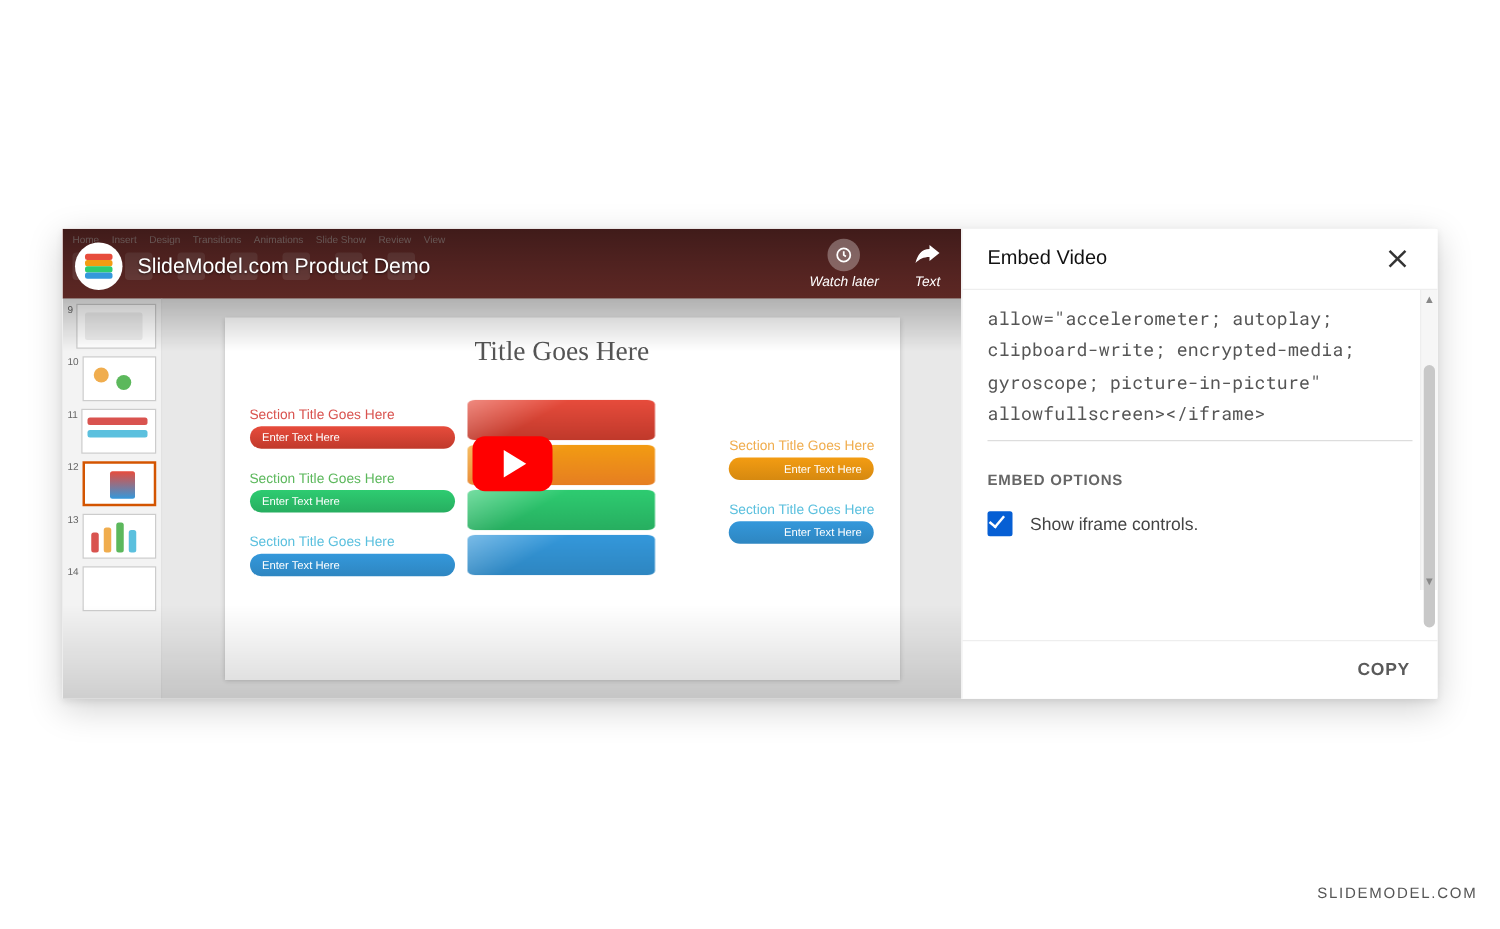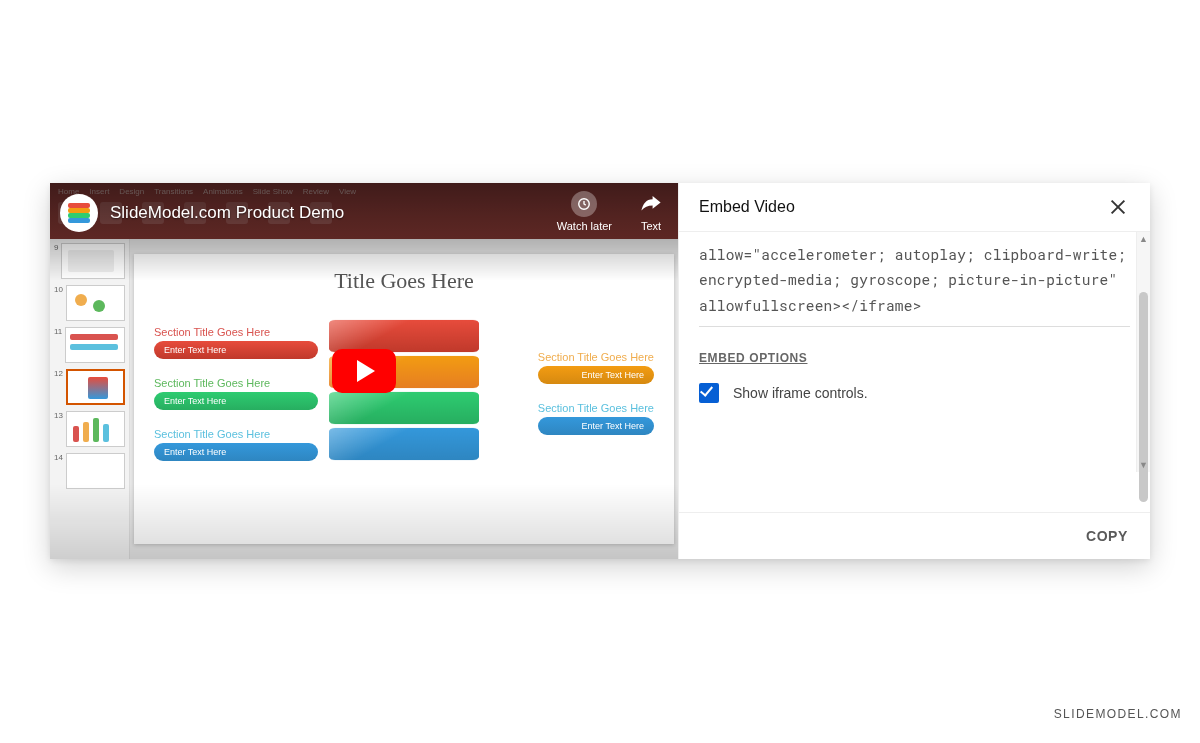--- a/index.html
+++ b/index.html
@@ -16,21 +16,21 @@
     top: 183px;
     width: 1100px;
     height: 376px;
     background: #fff;
     box-shadow: 0 8px 28px rgba(0,0,0,0.18), 0 2px 6px rgba(0,0,0,0.08);
     display: flex;
     border-radius: 2px;
   }
   
   .video-pane {
-    width: 628px;
+    width: 719px;
     height: 100%;
     position: relative;
     background: #e6e6e6;
     overflow: hidden;
   }
   .ppt-ribbon {
     height: 56px;
     background: linear-gradient(#8e3d3a, #7a342f);
     position: relative;
   }
@@ -64,21 +64,21 @@
   .channel-avatar .layer{position:absolute;left:0;right:0;height:5px;border-radius:2px}
   .channel-avatar .l1{top:0;background:#e74c3c}
   .channel-avatar .l2{top:5px;background:#f39c12}
   .channel-avatar .l3{top:10px;background:#2ecc71}
   .channel-avatar .l4{top:15px;background:#3498db}
   .vid-title { font-size:17px; font-weight:400; text-shadow:0 1px 2px rgba(0,0,0,.6) }
   .vid-actions {
     position:absolute; top:8px; right:14px; display:flex; gap:26px; color:#fff;
     align-items:center; font-size:11px;
   }
-  .vid-actions .act { display:flex; flex-direction:column; align-items:center; gap:3px; }
+  .vid-actions .act { display:flex; flex-direction:column; align-items:center; gap:3px;font-style:italic; }
   .vid-actions .iconcircle{width:26px;height:26px;border-radius:50%;background:rgba(255,255,255,.3);display:flex;align-items:center;justify-content:center}
   .ppt-body {
     position:absolute; top:56px; left:0; right:0; bottom:0; display:flex; background:#efefef;
   }
   .thumb-rail {
     width:80px; background:#f3f3f3; padding:4px 4px; display:flex; flex-direction:column; gap:6px;
     border-right:1px solid #ddd; overflow:hidden;
   }
   .thumb-rail .th {
     display:flex; gap:3px; align-items:flex-start; font-size:8px; color:#666;
@@ -158,21 +158,21 @@
   .opt-row{display:flex;align-items:center;gap:14px;margin-top:18px}
   .chk{
     width:20px;height:20px;background:#065fd4;border-radius:2px;position:relative;cursor:pointer;flex-shrink:0;
   }
   .chk::after{content:"";position:absolute;left:4px;top:1px;width:5px;height:10px;border:solid #fff;border-width:0 2.5px 2.5px 0;transform:rotate(40deg)}
   .startat-label{color:#222}
   .time-input{
     border:none;border-bottom:1px solid #888;font-size:15px;padding:2px 0;width:46px;color:#222;background:transparent;outline:none;
   }
   .section-label{
-    margin-top:24px;font-size:12px;letter-spacing:0.6px;color:#666;font-weight:600;text-decoration:underline;
+    margin-top:24px;font-size:12px;letter-spacing:0.6px;color:#666;font-weight:600;
   }
   .embed-scroll{
     position:absolute;right:0;top:0;bottom:40px;width:14px;background:#f6f6f6;border-left:1px solid #eee;
   }
   .embed-scroll .thumb{position:absolute;top:60px;left:2px;right:2px;height:210px;background:#c8c8c8;border-radius:6px}
   .embed-scroll .arrow{position:absolute;left:0;right:0;height:14px;display:flex;align-items:center;justify-content:center;color:#888;font-size:9px}
   .embed-scroll .arrow.up{top:0}.embed-scroll .arrow.dn{bottom:0}
   .embed-foot{
     padding:14px 22px;text-align:right;border-top:1px solid #eee;
   }

